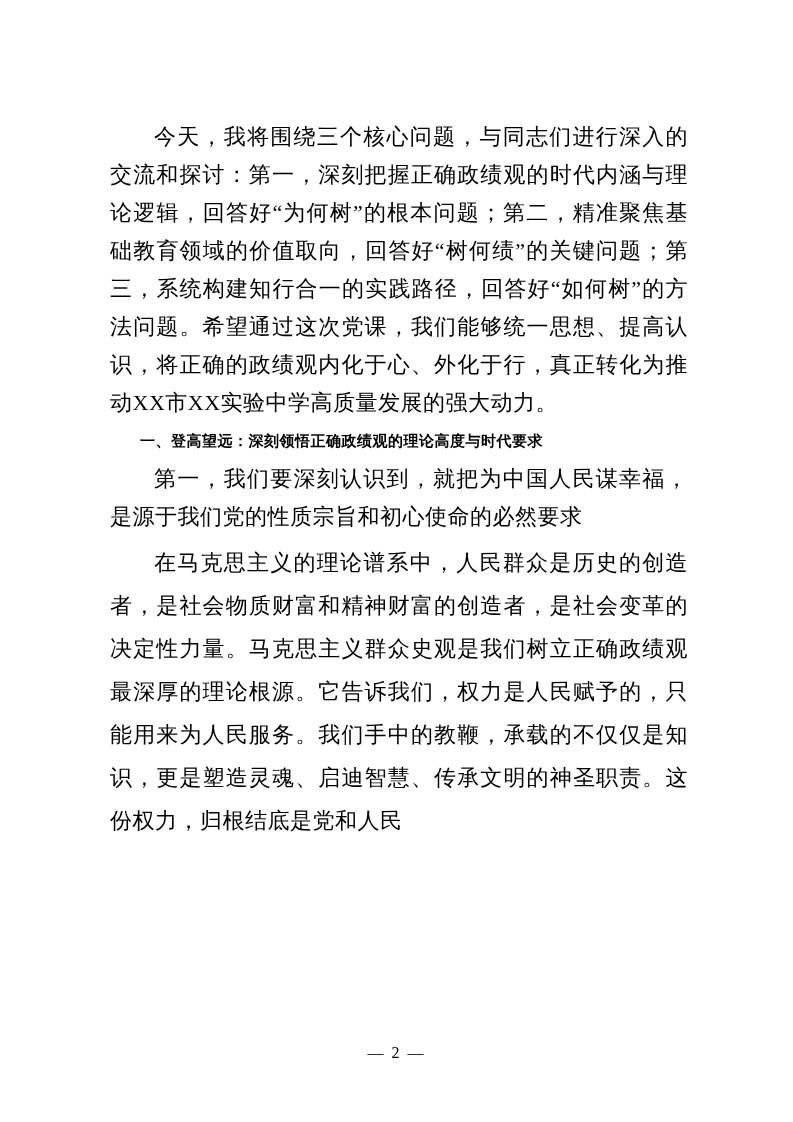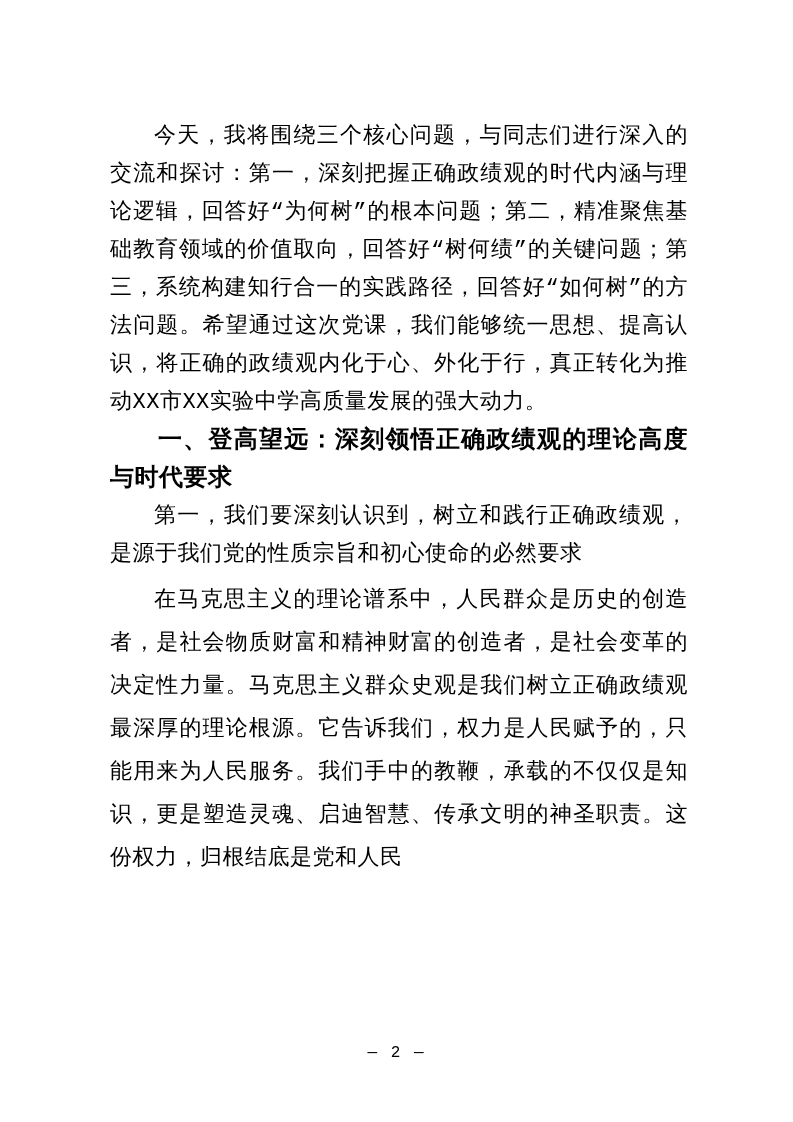--- a/index.html
+++ b/index.html
@@ -6,21 +6,21 @@
       margin: 0;
       padding: 0;
       background: #ffffff;
     }
     .page {
       position: relative;
       width: 793px;
       height: 1122px;
       background: #ffffff;
       overflow: hidden;
-      font-family: Liberation Mono, monospace;
+      font-family: Liberation Serif, serif;
       color: #000000;
       box-sizing: border-box;
     }
     .body-text {
       position: absolute;
       top: 118px;
       left: 110px;
       width: 578px;
     }
     .para {
@@ -30,21 +30,21 @@
       text-align: justify;
       text-indent: 2em;
       letter-spacing: 0.5px;
     }
     .para.loose {
       line-height: 43px;
       margin-top: 5px;
     }
     .heading {
       margin: 0;
-      font-size: 24px;
+      font-size: 15px;
       font-weight: bold;
       line-height: 38px;
       text-align: justify;
       text-indent: 2em;
       letter-spacing: 0.5px;
     }
     .footer {
       position: absolute;
       left: 0;
       right: 0;
@@ -55,19 +55,19 @@
       letter-spacing: 2px;
     }
   </style>
 </head>
 <body>
 
 <div class="page">
   <div class="body-text">
     <p class="para">今天，我将围绕三个核心问题，与同志们进行深入的交流和探讨：第一，深刻把握正确政绩观的时代内涵与理论逻辑，回答好“为何树”的根本问题；第二，精准聚焦基础教育领域的价值取向，回答好“树何绩”的关键问题；第三，系统构建知行合一的实践路径，回答好“如何树”的方法问题。希望通过这次党课，我们能够统一思想、提高认识，将正确的政绩观内化于心、外化于行，真正转化为推动XX市XX实验中学高质量发展的强大动力。</p>
     <h2 class="heading">一、登高望远：深刻领悟正确政绩观的理论高度与时代要求</h2>
-    <p class="para">第一，我们要深刻认识到，树立和践行正确政绩观，是源于我们党的性质宗旨和初心使命的必然要求</p>
+    <p class="para">第一，我们要深刻认识到，就把为中国人民谋幸福，是源于我们党的性质宗旨和初心使命的必然要求</p>
     <p class="para loose">在马克思主义的理论谱系中，人民群众是历史的创造者，是社会物质财富和精神财富的创造者，是社会变革的决定性力量。马克思主义群众史观是我们树立正确政绩观最深厚的理论根源。它告诉我们，权力是人民赋予的，只能用来为人民服务。我们手中的教鞭，承载的不仅仅是知识，更是塑造灵魂、启迪智慧、传承文明的神圣职责。这份权力，归根结底是党和人民</p>
   </div>
   <div class="footer">
     <span>— 2 —</span>
   </div>
 </div>
 
 </body></html>

